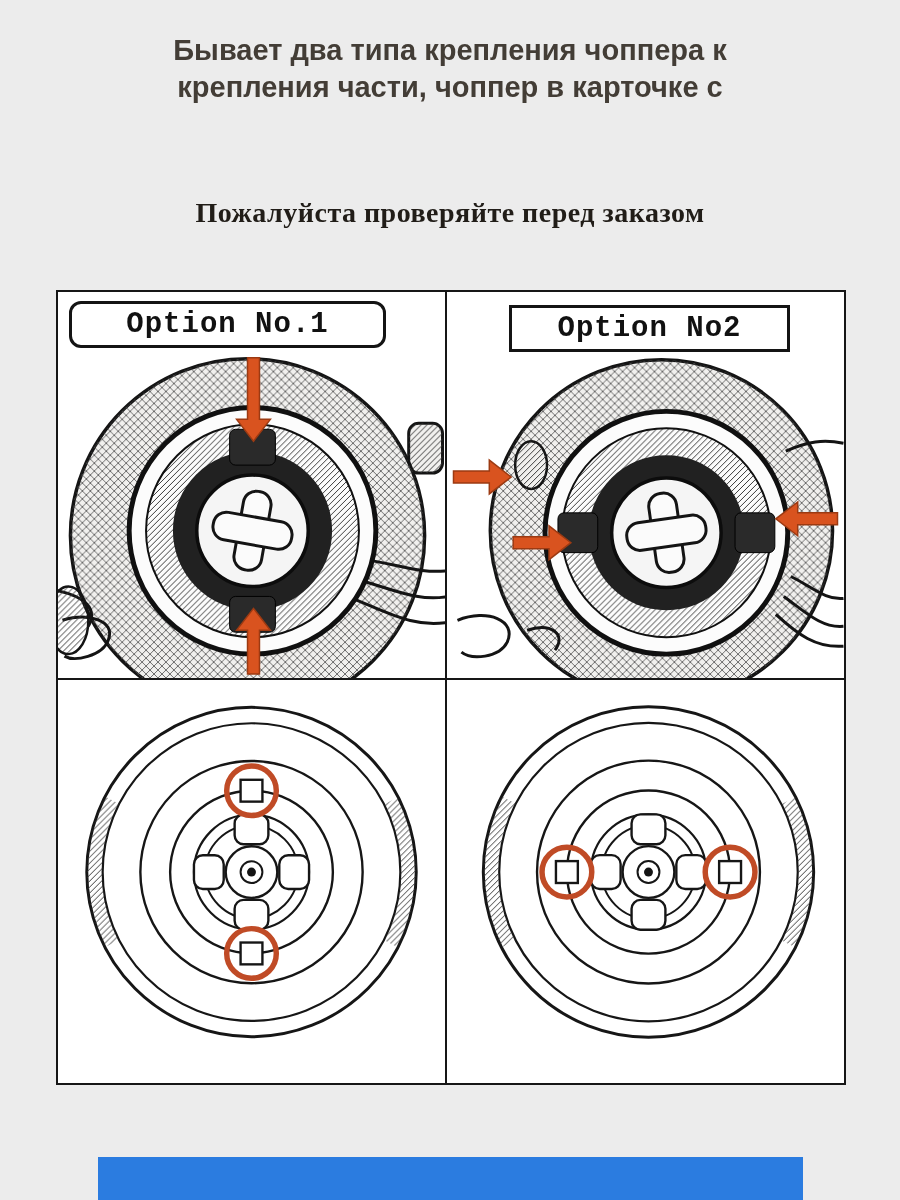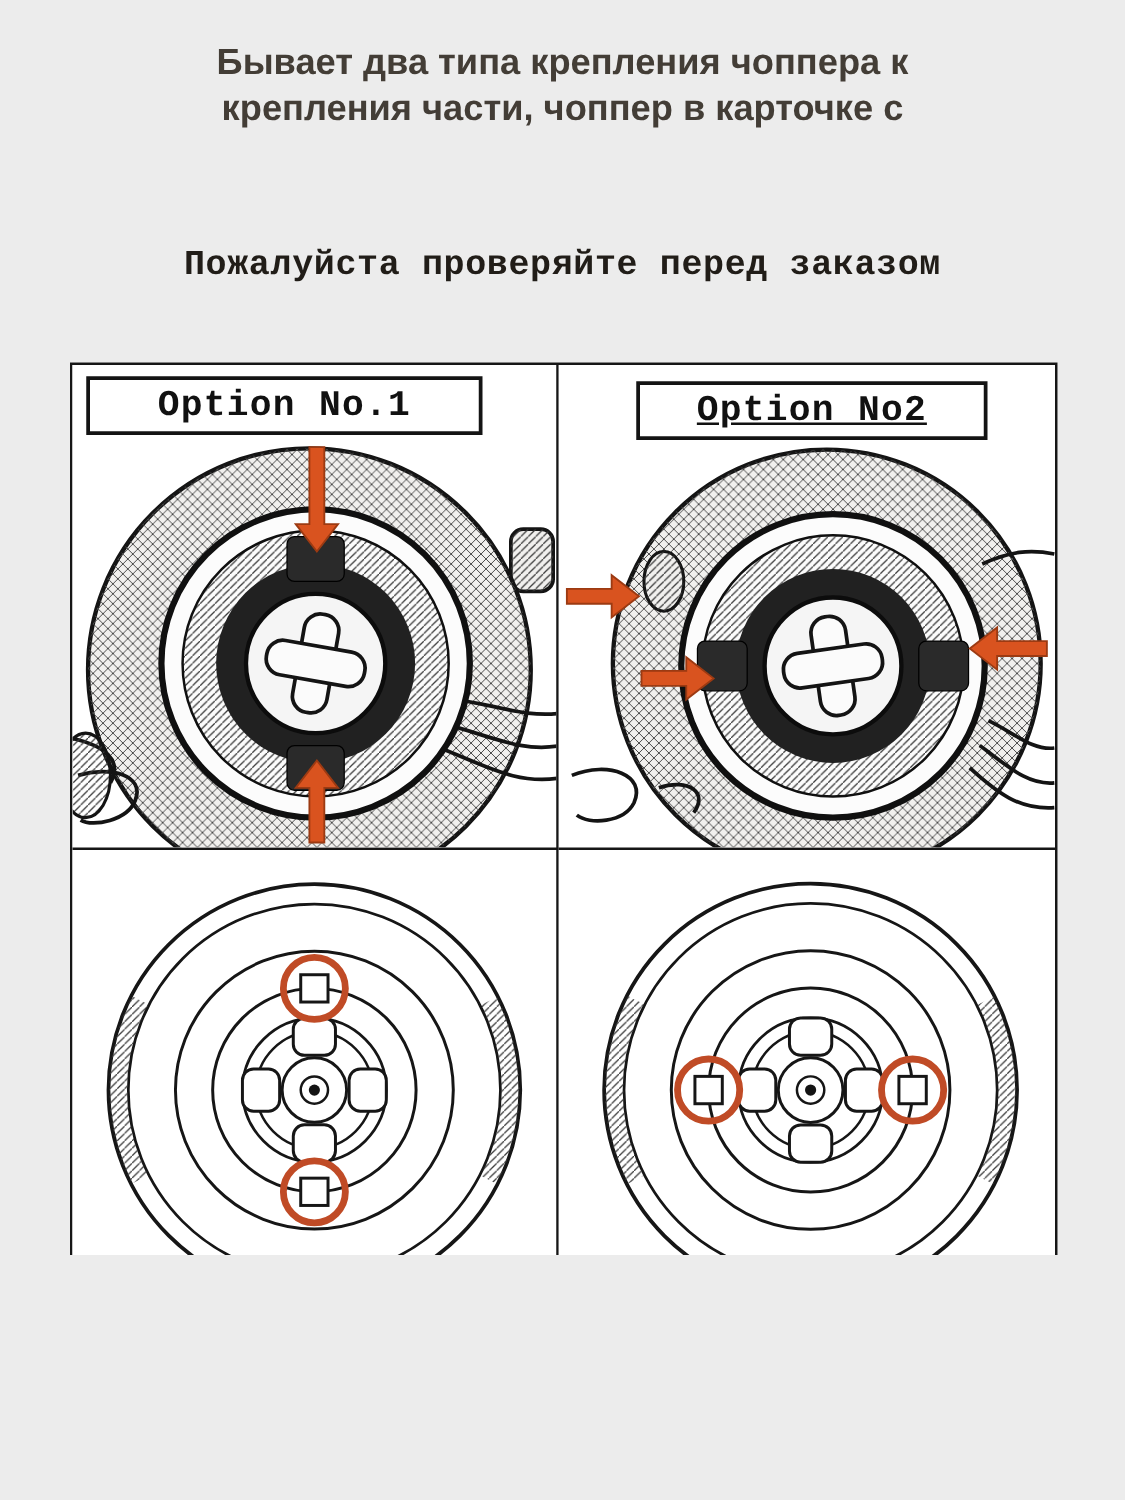--- a/index.html
+++ b/index.html
@@ -1,40 +1,40 @@
 <!DOCTYPE html>
 <html><head>
 <meta charset="utf-8">
 <style>
   * { margin:0; padding:0; box-sizing:border-box; }
   html,body { width:900px; height:1200px; }
   body { background:#ececec; font-family:"Liberation Sans", sans-serif; }
-  .stage { position:relative; width:900px; height:1004px; overflow:hidden; background:#ececec; }
+  .stage { position:relative; width:900px; height:1200px; overflow:hidden; background:#ececec; }
 
   .title { position:absolute; top:32px; left:0; width:100%; text-align:center;
            font-size:29px; line-height:37px; font-weight:600; color:#433d36; }
   .subtitle { position:absolute; top:197px; left:0; width:100%; text-align:center;
-              font-family:Liberation Mono, monospace; font-size:28px; font-weight:600;
+              font-family:Liberation Serif, serif; font-size:28px; font-weight:600;
               color:#211d18; letter-spacing:0.5px; }
 
   .panel { position:absolute; left:56px; top:290px; width:790px; height:795px;
            background:#ffffff; border:2px solid #161616;
            display:grid; grid-template-columns:389px 1fr; grid-template-rows:388px 1fr; }
   .q { position:relative; overflow:hidden; background:#fff; }
   .q-tl { border-right:2px solid #161616; border-bottom:2px solid #161616; }
   .q-tr { border-bottom:2px solid #161616; }
   .q-bl { border-right:2px solid #161616; }
   .q svg { position:absolute; left:0; top:0; display:block; }
 
   .opt-label { position:absolute; background:#fff; border:3px solid #141414;
                display:flex; align-items:center; justify-content:center;
                font-family:"Liberation Mono", monospace; font-weight:700;
                font-size:29px; letter-spacing:1px; color:#111; }
-  .opt-label.tl { left:11px; top:9px;  width:317px; height:47px; }
-  .opt-label.tr { left:62px; top:13px; width:281px; height:47px;text-decoration:underline; }
+  .opt-label.tl { left:11px; top:9px;  width:317px; height:47px;border-radius:12px; }
+  .opt-label.tr { left:62px; top:13px; width:281px; height:47px; }
 
   .bottom-bar { position:absolute; left:98px; top:1157px; width:705px; height:43px;
                 background:#2b7ce0; }
 </style>
 </head>
 <body>
 
 <div class="stage">
 
   <svg width="0" height="0" style="position:absolute" aria-hidden="true">

